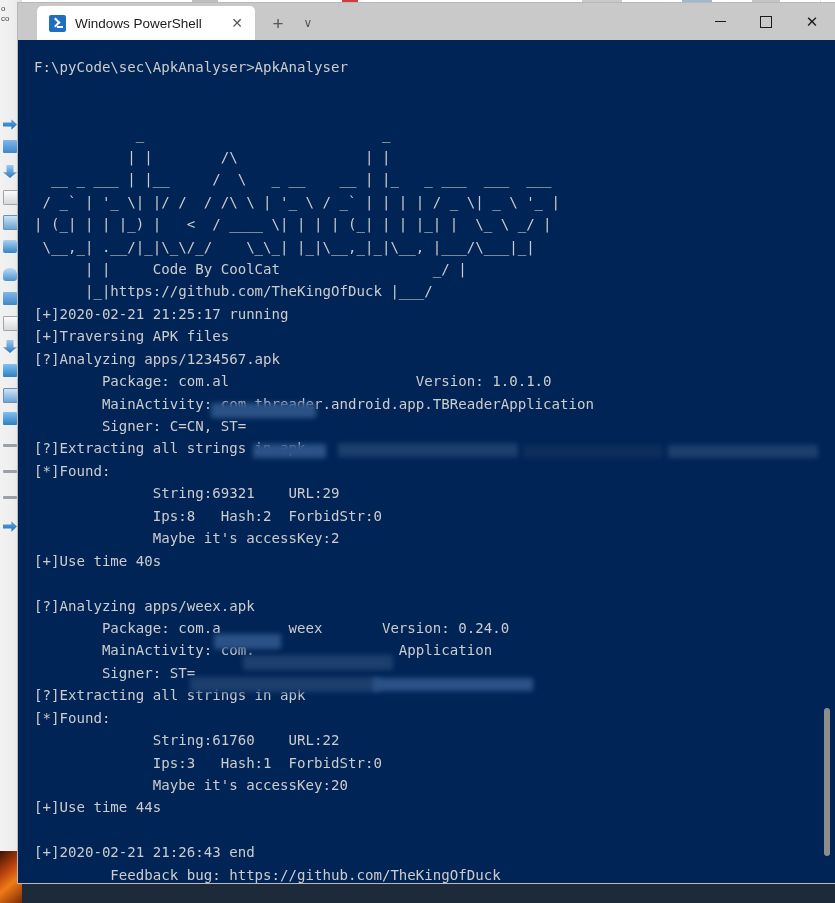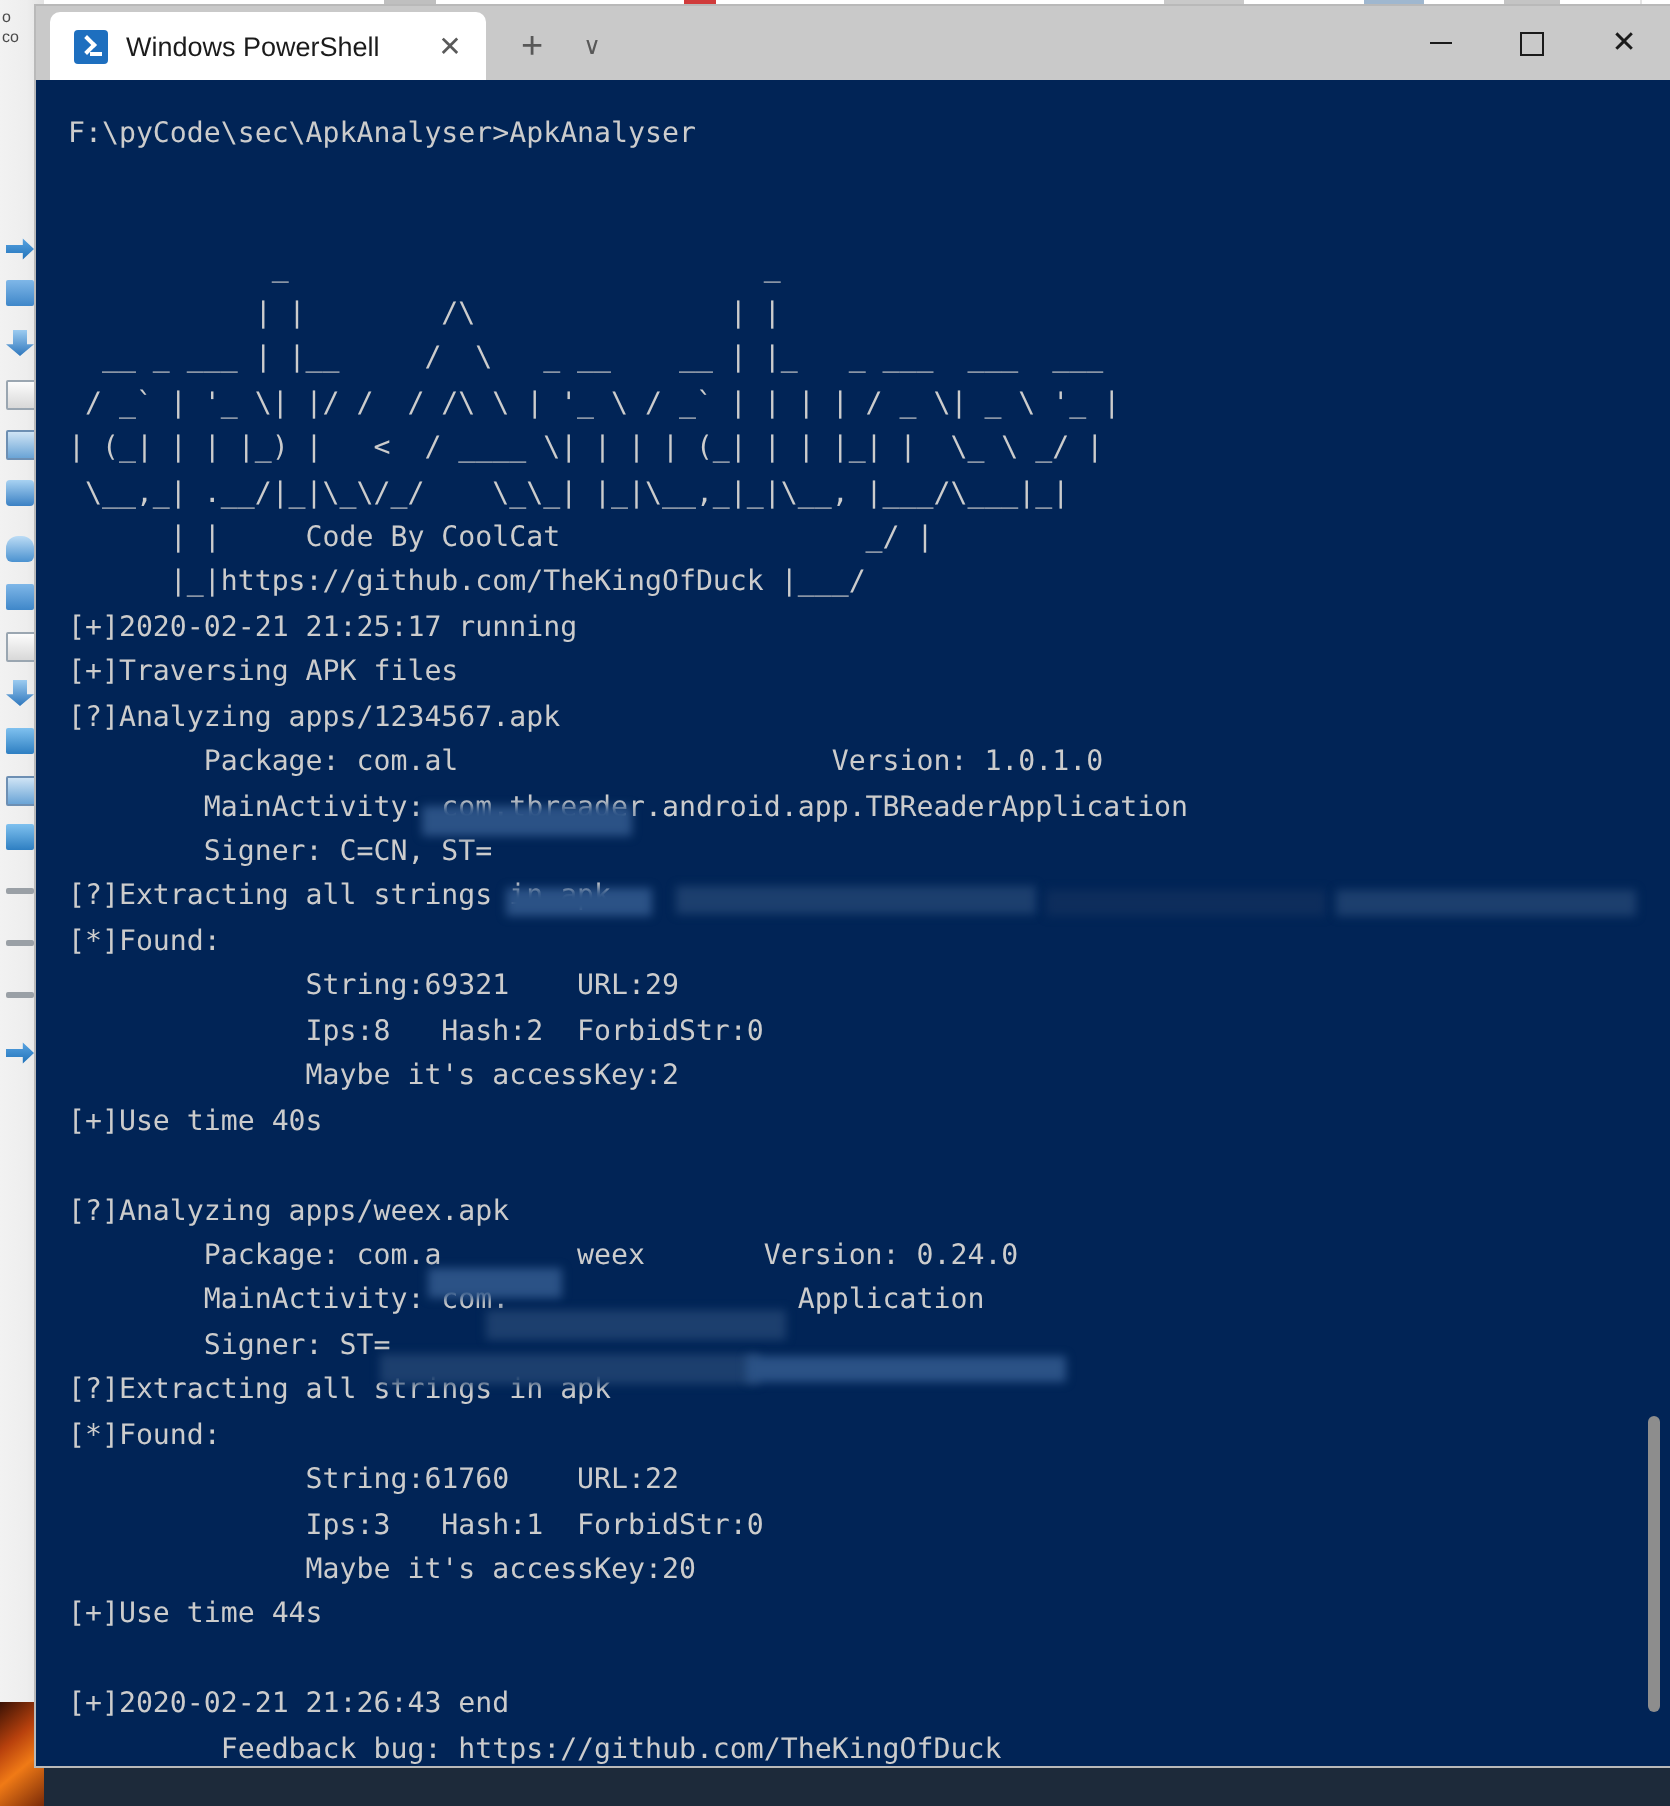--- a/index.html
+++ b/index.html
@@ -111,21 +111,21 @@
     background: #c9c9c9;
     display: flex;
     align-items: flex-end;
   }
   .tab {
     display: flex;
     align-items: center;
     gap: 9px;
     height: 34px;
     width: 218px;
-    margin-left: 7px;
+    margin-left: 19px;
     padding: 0 8px 0 12px;
     background: #ffffff;
     border-radius: 5px 5px 0 0;
     box-sizing: border-box;
   }
   .ps-icon {
     width: 17px; height: 17px;
     background: #1e6fbf;
     border-radius: 2px;
     position: relative;

